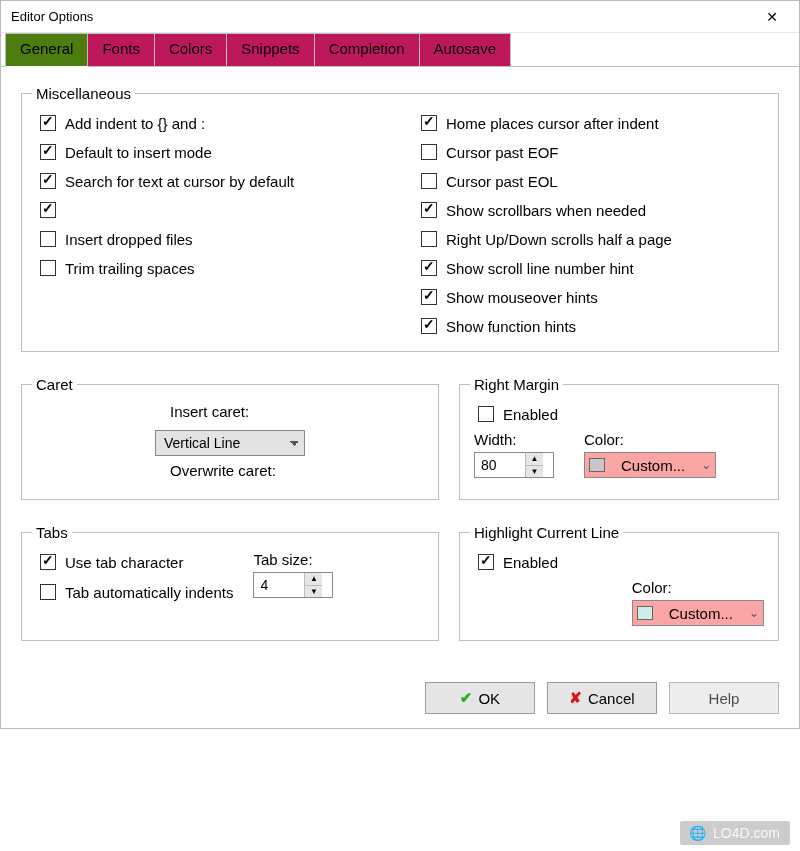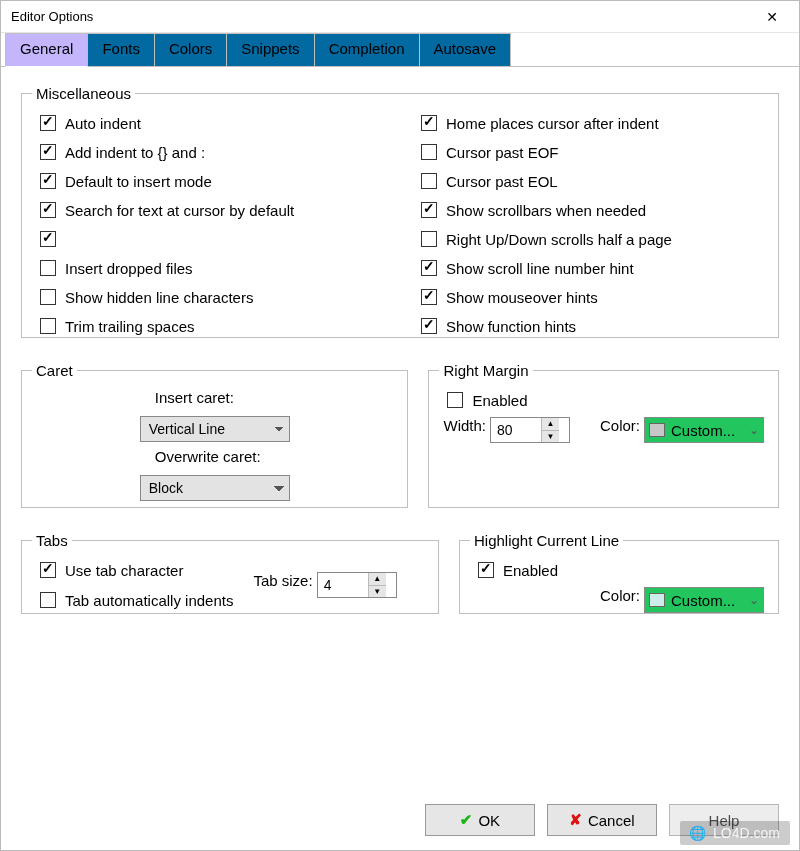--- a/index.html
+++ b/index.html
@@ -8,21 +8,21 @@
     font-family: "Segoe UI", Tahoma, sans-serif;
     font-size: 14px;
     background: #fff;
     color: #000;
     width: 800px;
     height: 851px;
     overflow: hidden;
   }
   .window {
     width: 800px;
-    height: 851px;
+    height: 729px;
     background: #fff;
     border: 1px solid #bbb;
     display: flex;
     flex-direction: column;
   }
   .titlebar {
     height: 32px;
     display: flex;
     align-items: center;
     justify-content: space-between;
@@ -41,42 +41,42 @@
     height: 34px;
     border-bottom: 1px solid #bfbfbf;
     padding-left: 4px;
     background: #fff;
     position: relative;
   }
   .tab {
     padding: 6px 14px 6px 14px;
     border: 1px solid #bfbfbf;
     border-bottom: none;
-    background: #0369a1;
+    background: #be185d;
     margin-right: 0;
     position: relative;
     font-size: 15px;
     cursor: pointer;
   }
   .tab + .tab { border-left: none; }
   .tab.active {
-    background: #c4b5fd;
+    background: #4d7c0f;
     z-index: 2;
     border-bottom: 1px solid #fff;
     margin-bottom: -1px;
   }
   .content {
     flex: 1;
     padding: 12px 20px 10px 20px;
     overflow: auto;
   }
   fieldset {
     border: 1px solid #bfbfbf;
     margin: 6px 0 18px 0;
-    padding: 10px 14px 0 14px;
+    padding: 10px 14px 14px 14px;
     position: relative;
   }
   legend {
     padding: 0 4px;
     font-size: 15px;
     margin-left: -4px;
   }
   .misc-grid {
     display: flex;
     gap: 34px;
@@ -158,35 +158,35 @@
     font-size: 8px;
     background: #e6e6e6;
     border-left: 1px solid #bbb;
     cursor: pointer;
   }
   .spinner-buttons div:first-child { border-bottom: 1px solid #bbb; }
   .color-combo {
     display: inline-flex;
     align-items: center;
     border: 1px solid #888;
-    background: #22c55e;
+    background: #fca5a5;
     height: 26px;
     padding: 0 4px;
-    gap: 6px;
+    gap: 16px;
     min-width: 120px;
     cursor: pointer;
   }
   .swatch {
     width: 16px; height: 14px;
     border: 1px solid #666;
   }
   .color-combo .chev { margin-left: auto; font-size: 12px; color: #555; }
   .rm-body { display: flex; flex-direction: column; gap: 6px; }
   .rm-row2 { display: flex; gap: 30px; align-items:flex-end; }
-  .rm-col { display:flex; flex-direction:row; gap:4px; font-size:15px;}
+  .rm-col { display:flex; flex-direction:column; gap:4px; font-size:15px;}
   .buttons {
     display: flex;
     justify-content: flex-end;
     gap: 12px;
     padding: 14px 20px;
     border-top: none;
   }
   .btn {
     min-width: 110px;
     height: 32px;
@@ -237,44 +237,36 @@
     </div>
 
   <div class="content">
 
     <fieldset>
       <legend>Miscellaneous</legend>
       <div class="misc-grid">
         <div class="col" id="misc-left">
             <div class="chk-row">
               <input type="checkbox" checked="" style="">
-              <label>Auto indent</label>
-            </div>
-            <div class="chk-row">
-              <input type="checkbox" checked="" style="">
               <label>Add indent to {} and :</label>
             </div>
             <div class="chk-row">
               <input type="checkbox" checked="" style="">
               <label>Default to insert mode</label>
             </div>
             <div class="chk-row">
               <input type="checkbox" checked="" style="">
               <label>Search for text at cursor by default</label>
             </div>
             <div class="chk-row">
               <input type="checkbox" checked="" style="">
             </div>
             <div class="chk-row">
               <input type="checkbox" style="">
               <label>Insert dropped files</label>
-            </div>
-            <div class="chk-row">
-              <input type="checkbox" style="">
-              <label>Show hidden line characters</label>
             </div>
             <div class="chk-row">
               <input type="checkbox" style="">
               <label>Trim trailing spaces</label>
             </div>
           </div>
         <div class="col" id="misc-right">
             <div class="chk-row">
               <input type="checkbox" checked="" style="">
               <label>Home places cursor after indent</label>
@@ -316,23 +308,20 @@
       <fieldset>
         <legend>Caret</legend>
         <div class="form-row">
           <label>Insert caret:</label>
           <select>
             <option>Vertical Line</option>
           </select>
         </div>
         <div class="form-row">
           <label>Overwrite caret:</label>
-          <select>
-            <option>Block</option>
-          </select>
         </div>
       </fieldset>
 
       <fieldset style="max-width:320px">
         <legend>Right Margin</legend>
         <div class="rm-body">
           <div class="chk-row">
             <input type="checkbox" id="rm-enabled" style="">
             <label for="rm-enabled">Enabled</label>
           </div>
@@ -358,21 +347,21 @@
           </div>
         </div>
       </fieldset>
 
     </div>
 
     <div class="two-col">
 
       <fieldset>
         <legend>Tabs</legend>
-        <div style="display:flex; gap:20px; align-items:center;">
+        <div style="display:flex; gap:20px; align-items:flex-start;">
           <div style="display:flex; flex-direction:column; gap:8px;">
             <div class="chk-row">
               <input type="checkbox" id="use-tab" checked="" style="">
               <label for="use-tab">Use tab character</label>
             </div>
             <div class="chk-row">
               <input type="checkbox" id="tab-auto" style="">
               <label for="tab-auto">Tab automatically indents</label>
             </div>
           </div>

